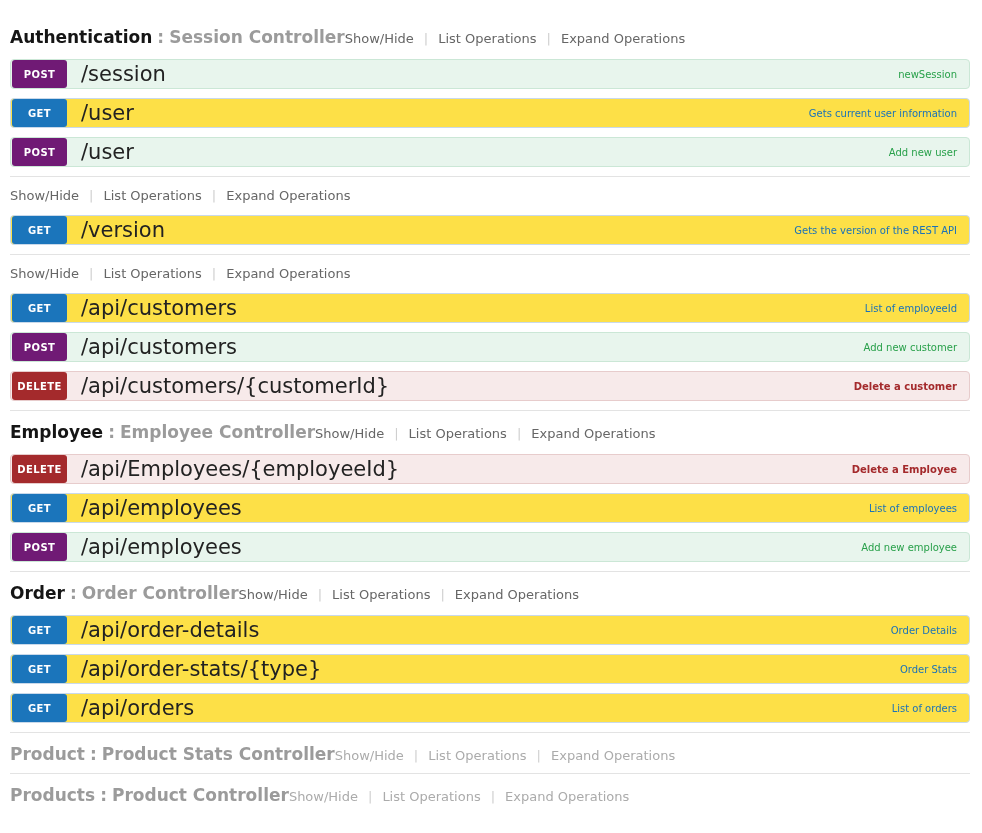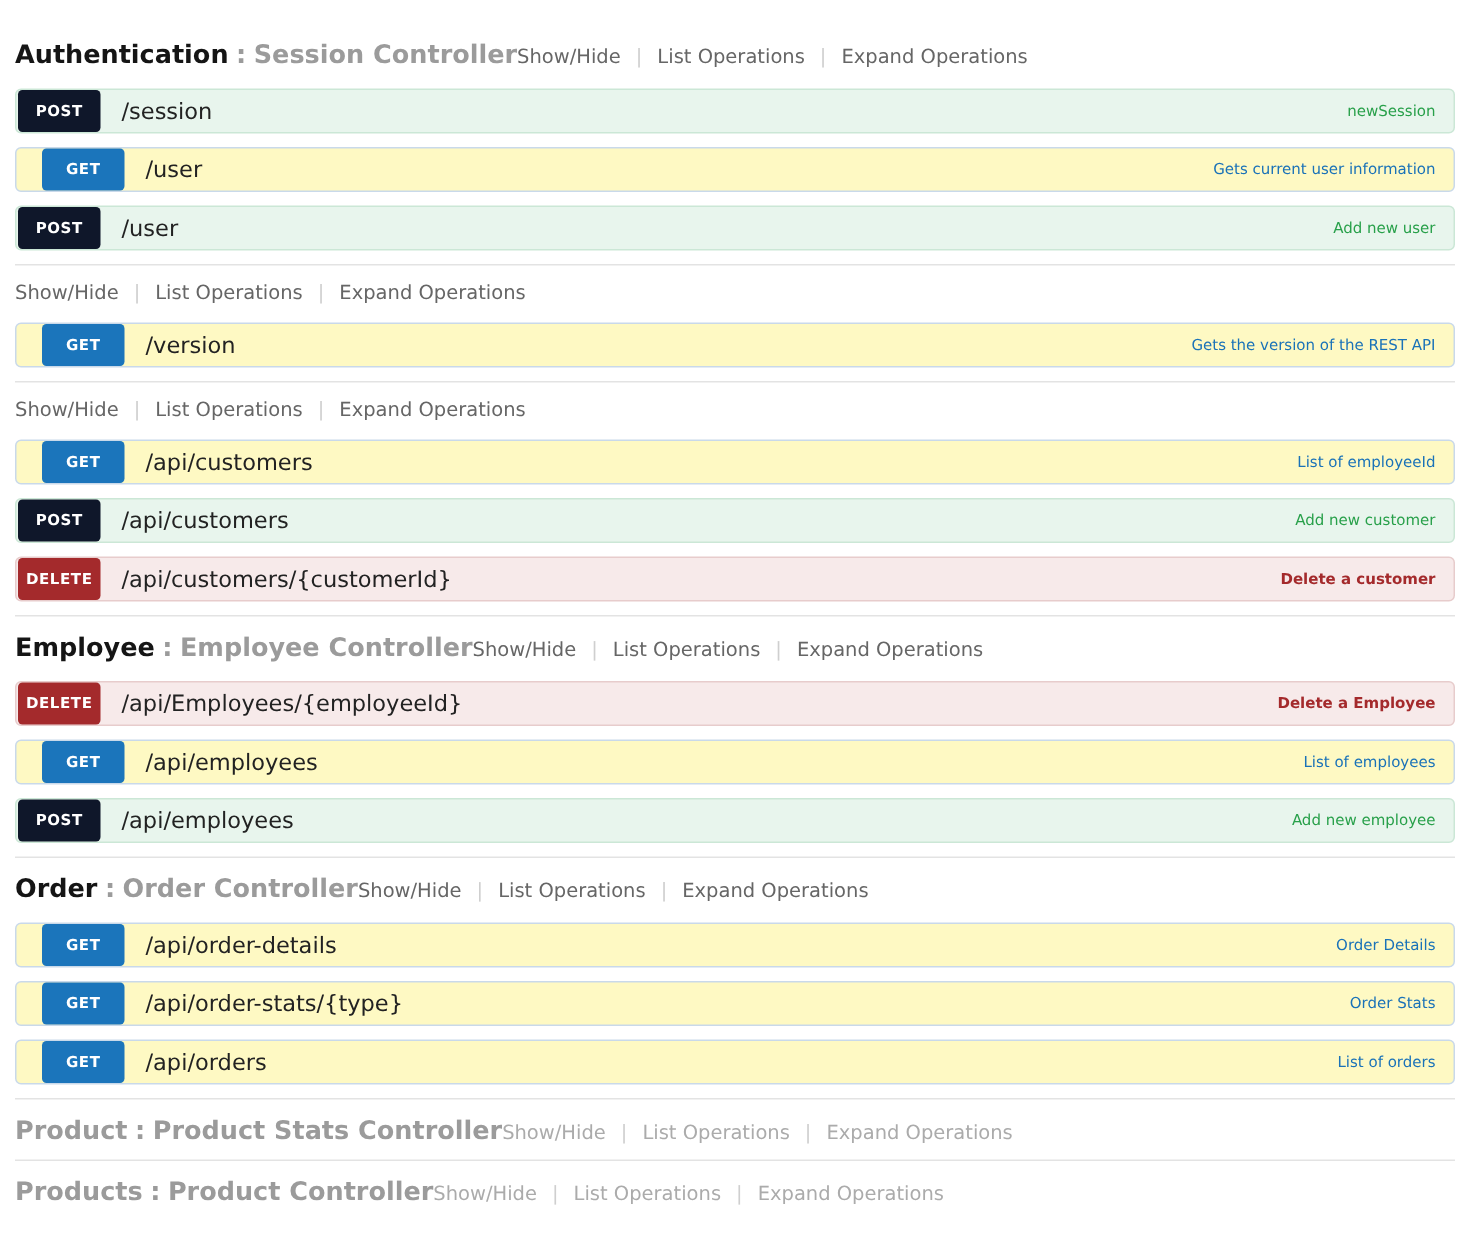--- a/index.html
+++ b/index.html
@@ -34,29 +34,29 @@
     display: flex; align-items: center;
     height: 30px; border: 1px solid; border-radius: 4px;
     margin-bottom: 9px; cursor: pointer;
   }
   .method-badge {
     width: 55px; height: 28px; margin: 0 0 0 1px; border-radius: 3px;
     color: #fff; font-size: 10px; font-weight: bold; letter-spacing: 0.4px;
     display: flex; align-items: center; justify-content: center;
     flex: 0 0 auto;
   }
-  .op-path { font-size: 15px; color: #222; margin-left: 14px; }
+  .op-path { font-size: 21px; color: #222; margin-left: 14px; }
   .op-summary { margin-left: auto; margin-right: 12px; font-size: 10px; }
 
-  .op-row.get    { background: #fef9c3; border-color: #c9d9ea; padding-left: 16px; }
+  .op-row.get    { background: #fde047; border-color: #c9d9ea; }
   .op-row.get    .method-badge { background: #1b75bb; }
   .op-row.get    .op-summary   { color: #1a72b8; }
 
   .op-row.post   { background: #e8f5ed; border-color: #cbe7d6; }
-  .op-row.post   .method-badge { background: #0f172a; }
+  .op-row.post   .method-badge { background: #701a75; }
   .op-row.post   .op-summary   { color: #28a04a; }
 
   .op-row.delete { background: #f7eaea; border-color: #e7cccc; }
   .op-row.delete .method-badge { background: #a42a2c; }
   .op-row.delete .op-summary   { color: #a42a2c; font-weight: bold; }
 </style>
 </head>
 <body>
 
 <div class="api-docs">

